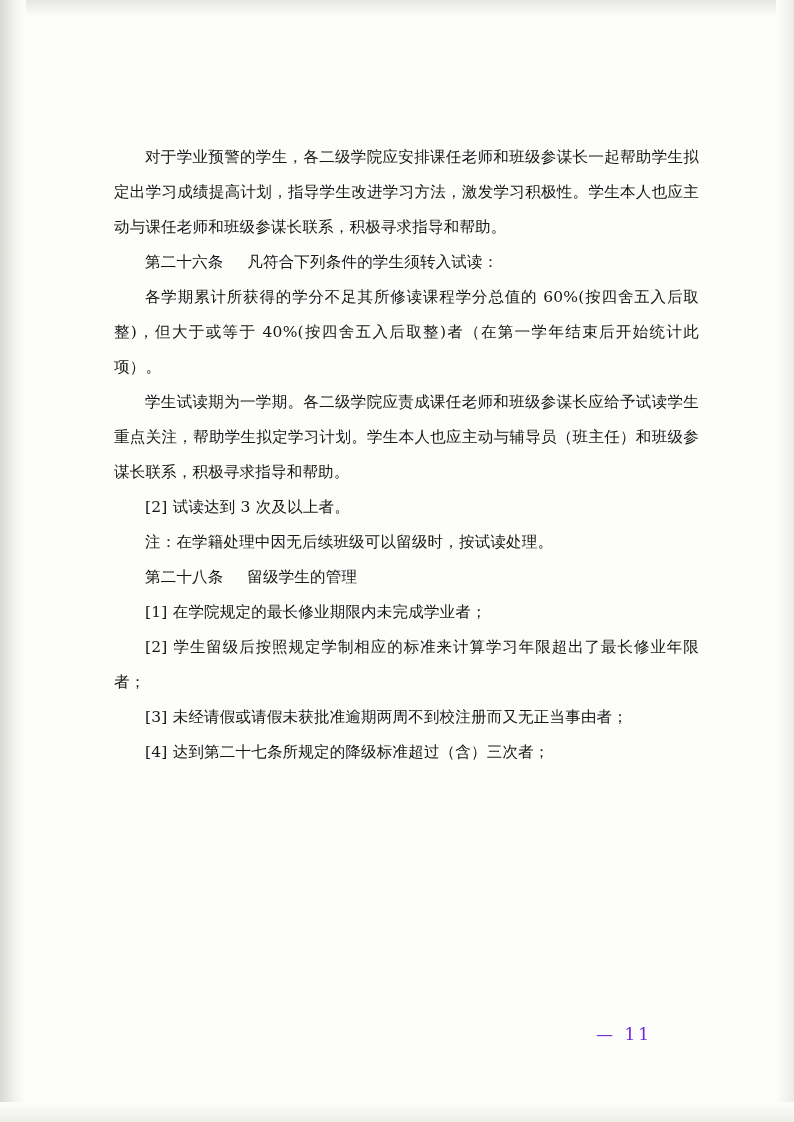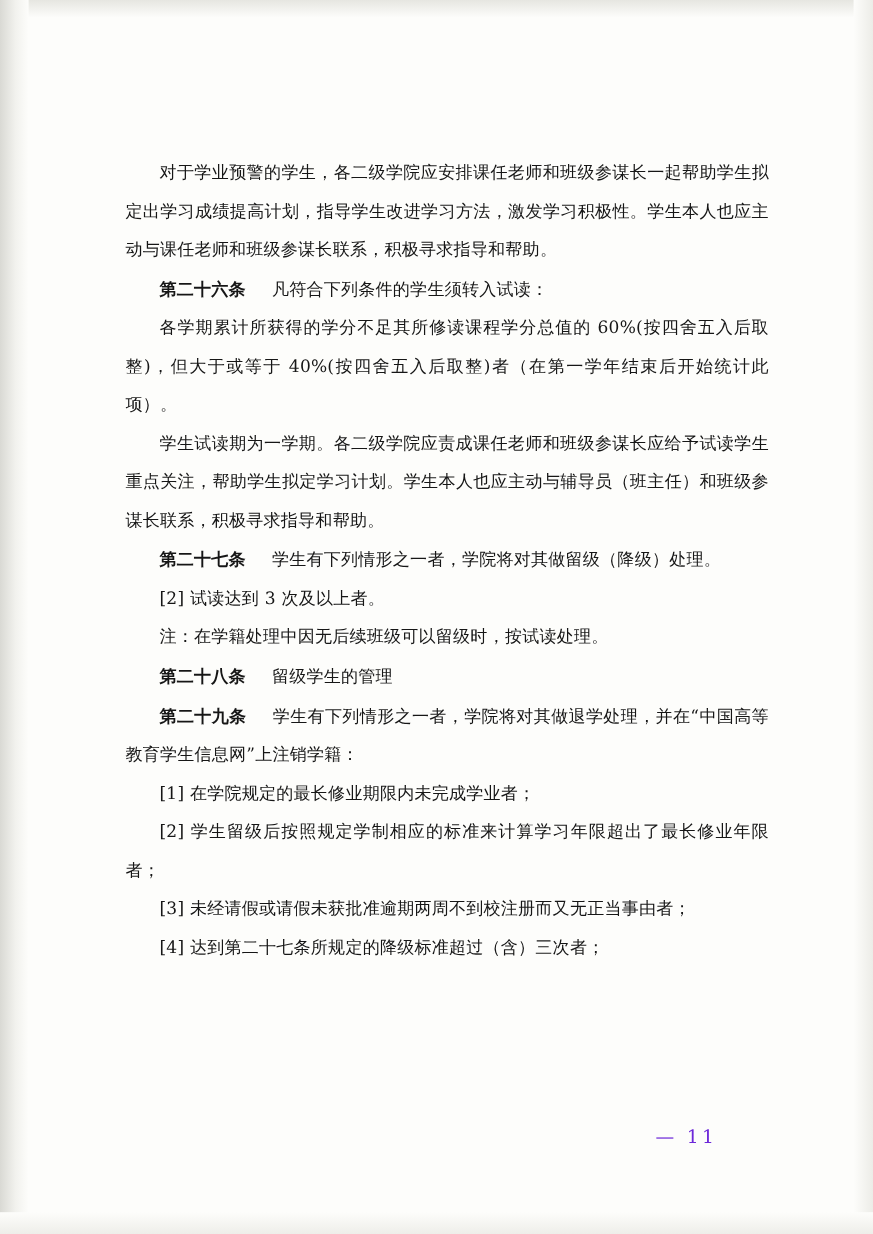--- a/index.html
+++ b/index.html
@@ -65,21 +65,21 @@
     line-height: 35px;
     letter-spacing: 0.2px;
     text-align: justify;
     text-justify: inter-ideograph;
     color: #161616;
   }
   .indent {
     text-indent: 2em;
   }
   .article-head {
-    font-weight: bold;
+    font-weight: normal;
   }
   .page-number {
     position: absolute;
     left: 596px;
     top: 1024px;
     font-size: 17px;
     letter-spacing: 3px;
     color: #6d28d9;
     font-family: "DejaVu Serif", "Liberation Serif", serif;
   }
@@ -100,41 +100,33 @@
 
     <p class="indent">
       <span class="article-head">第二十六条</span>
       <span style="margin-left:1.2em;">凡符合下列条件的学生须转入试读：</span>
     </p>
 
     <p class="indent">各学期累计所获得的学分不足其所修读课程学分总值的 60%(按四舍五入后取整)，但大于或等于 40%(按四舍五入后取整)者（在第一学年结束后开始统计此项）。</p>
 
     <p class="indent">学生试读期为一学期。各二级学院应责成课任老师和班级参谋长应给予试读学生重点关注，帮助学生拟定学习计划。学生本人也应主动与辅导员（班主任）和班级参谋长联系，积极寻求指导和帮助。</p>
 
-    <p class="indent">
-      <span class="article-head">第二十七条</span>
-      <span style="margin-left:1.2em;">学生有下列情形之一者，学院将对其做留级（降级）处理。</span>
-    </p>
 
 
     <p class="indent">[2] 试读达到 3 次及以上者。</p>
 
     <p class="indent">注：在学籍处理中因无后续班级可以留级时，按试读处理。</p>
 
     <p class="indent">
       <span class="article-head">第二十八条</span>
       <span style="margin-left:1.2em;">留级学生的管理</span>
     </p>
 
 
 
-    <p class="indent">
-      <span class="article-head">第二十九条</span>
-      <span style="margin-left:1.2em;">学生有下列情形之一者，学院将对其做退学处理，并在“中国高等教育学生信息网”上注销学籍：</span>
-    </p>
 
     <p class="indent">[1] 在学院规定的最长修业期限内未完成学业者；</p>
 
     <p class="indent">[2] 学生留级后按照规定学制相应的标准来计算学习年限超出了最长修业年限者；</p>
 
     <p class="indent">[3] 未经请假或请假未获批准逾期两周不到校注册而又无正当事由者；</p>
 
     <p class="indent">[4] 达到第二十七条所规定的降级标准超过（含）三次者；</p>
 
   </div>

